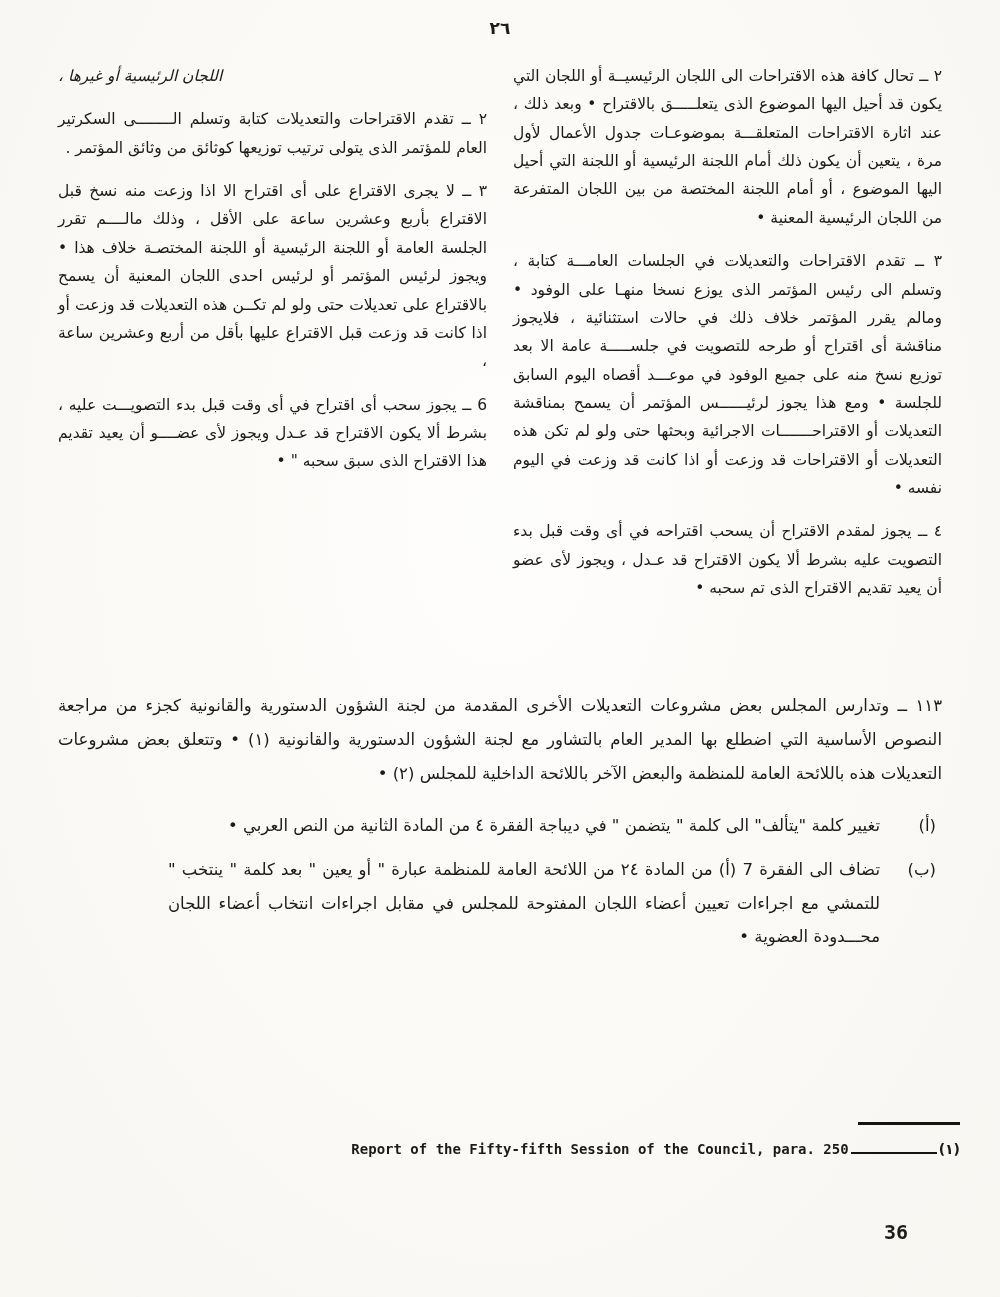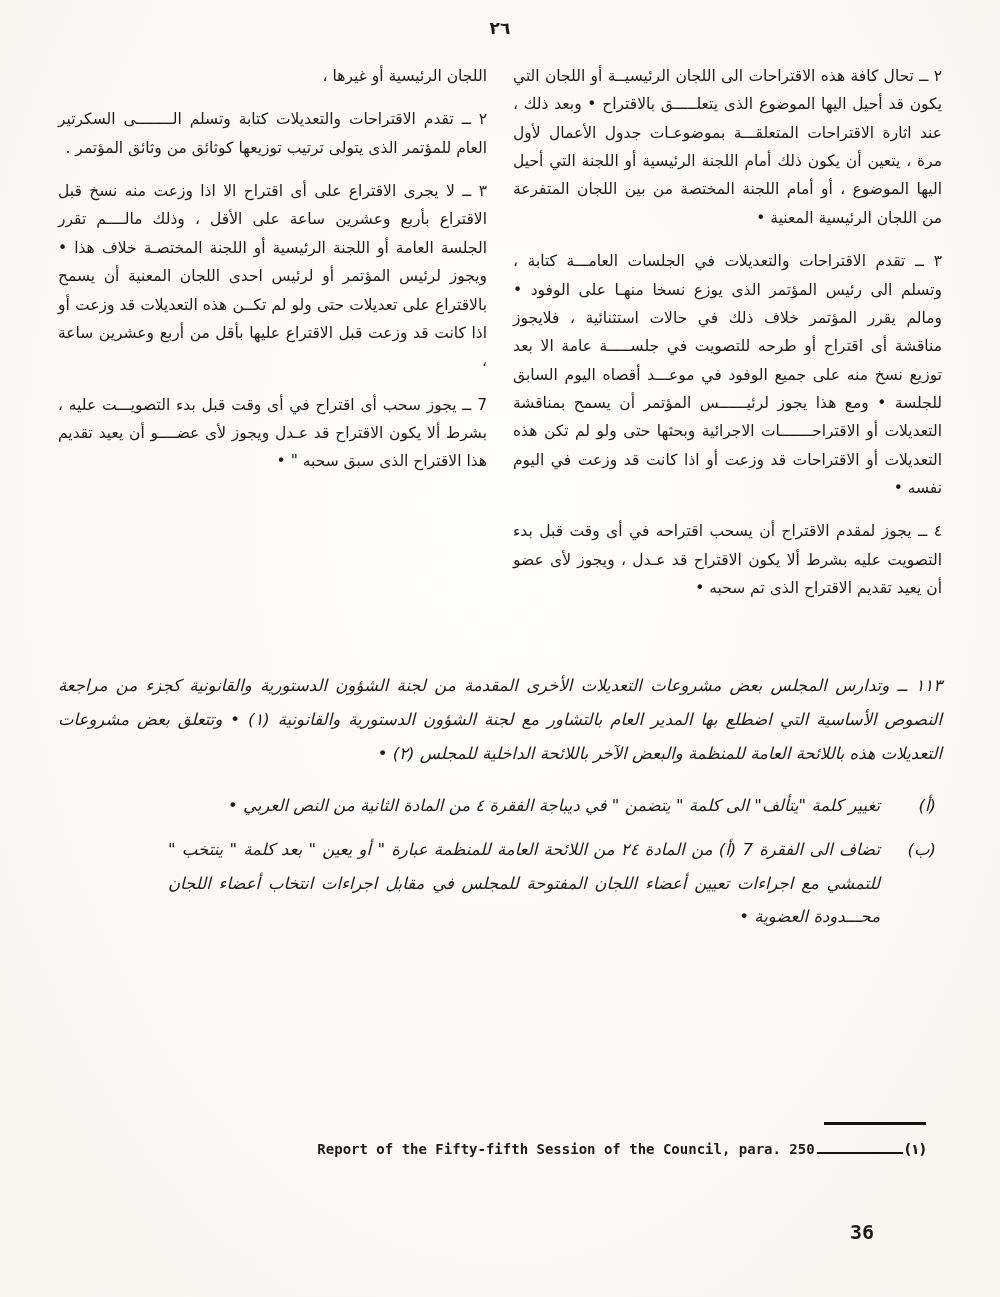--- a/index.html
+++ b/index.html
@@ -31,29 +31,28 @@
     display:flex;
     gap:26px;
   }
   .col {
     flex:1;
     font-size:15.5px;
     line-height:1.83;
     text-align:justify;
   }
   .col p { margin-bottom:15px; }
-  .col p.lead { text-align:right; }
+  .col p.lead { text-align:left;font-style:italic; }
   
   .body-section {
     direction:rtl;
-    margin-top:52px;
+    margin-top:72px;
     font-size:16.5px;
     line-height:2.05;
     text-align:justify;
-    font-style:italic;
   }
   .body-section p { margin-bottom:18px; }
   .list { margin-top:4px; }
   .list-item {
     display:flex;
     direction:rtl;
     margin-bottom:10px;
     padding-left:110px;
   }
   .list-item .marker {
@@ -61,21 +60,21 @@
     text-align:right;
     padding-right:6px;
   }
   .list-item .itext {
     flex:1;
     text-align:justify;
   }
   
   .footer-area {
     position:absolute;
-    left:58px; right:74px;
+    left:58px; right:40px;
     top:1122px;
   }
   .footnote-sep {
     width:102px;
     height:3px;
     background:#15140f;
     margin-left:auto;
     margin-bottom:16px;
   }
   .footnote {
@@ -115,21 +114,21 @@
   <div class="columns">
     <div class="col">
       <p>٢ ــ تحال كافة هذه الاقتراحات الى اللجان الرئيسيــة أو اللجان التي يكون قد أحيل اليها الموضوع الذى يتعلـــــق بالاقتراح • وبعد ذلك ، عند اثارة الاقتراحات المتعلقـــة بموضوعـات جدول الأعمال لأول مرة ، يتعين أن يكون ذلك أمام اللجنة الرئيسية أو اللجنة التي أحيل اليها الموضوع ، أو أمام اللجنة المختصة من بين اللجان المتفرعة من اللجان الرئيسية المعنية •</p>
       <p>٣ ــ تقدم الاقتراحات والتعديلات في الجلسات العامـــة كتابة ، وتسلم الى رئيس المؤتمر الذى يوزع نسخا منهـا على الوفود • ومالم يقرر المؤتمر خلاف ذلك في حالات استثنائية ، فلايجوز مناقشة أى اقتراح أو طرحه للتصويت في جلســـــة عامة الا بعد توزيع نسخ منه على جميع الوفود في موعـــد أقصاه اليوم السابق للجلسة • ومع هذا يجوز لرئيــــــس المؤتمر أن يسمح بمناقشة التعديلات أو الاقتراحـــــــات الاجرائية وبحثها حتى ولو لم تكن هذه التعديلات أو الاقتراحات قد وزعت أو اذا كانت قد وزعت في اليوم نفسه •</p>
       <p>٤ ــ يجوز لمقدم الاقتراح أن يسحب اقتراحه في أى وقت قبل بدء التصويت عليه بشرط ألا يكون الاقتراح قد عـدل ، ويجوز لأى عضو أن يعيد تقديم الاقتراح الذى تم سحبه •</p>
     </div>
     <div class="col">
       <p class="lead">اللجان الرئيسية أو غيرها ،</p>
       <p>٢ ــ تقدم الاقتراحات والتعديلات كتابة وتسلم الــــــــى السكرتير العام للمؤتمر الذى يتولى ترتيب توزيعها كوثائق من وثائق المؤتمر .</p>
       <p>٣ ــ لا يجرى الاقتراع على أى اقتراح الا اذا وزعت منه نسخ قبل الاقتراع بأربع وعشرين ساعة على الأقل ، وذلك مالــــم تقرر الجلسة العامة أو اللجنة الرئيسية أو اللجنة المختصـة خلاف هذا • ويجوز لرئيس المؤتمر أو لرئيس احدى اللجان المعنية أن يسمح بالاقتراع على تعديلات حتى ولو لم تكــن هذه التعديلات قد وزعت أو اذا كانت قد وزعت قبل الاقتراع عليها بأقل من أربع وعشرين ساعة ،</p>
-      <p>7 ــ يجوز سحب أى اقتراح في أى وقت قبل بدء التصويـــت عليه ، بشرط ألا يكون الاقتراح قد عـدل ويجوز لأى عضــــو أن يعيد تقديم هذا الاقتراح الذى سبق سحبه " •</p>
+      <p>6 ــ يجوز سحب أى اقتراح في أى وقت قبل بدء التصويـــت عليه ، بشرط ألا يكون الاقتراح قد عـدل ويجوز لأى عضــــو أن يعيد تقديم هذا الاقتراح الذى سبق سحبه " •</p>
     </div>
   </div>
 
   <div class="body-section">
     <p>١١٣ ــ  وتدارس المجلس بعض مشروعات التعديلات الأخرى المقدمة من لجنة الشؤون الدستورية والقانونية كجزء من مراجعة النصوص الأساسية التي اضطلع بها المدير العام بالتشاور مع لجنة الشؤون الدستورية والقانونية (١) • وتتعلق بعض مشروعات التعديلات هذه باللائحة العامة للمنظمة والبعض الآخر باللائحة الداخلية للمجلس (٢) •</p>
 
     <div class="list">
       <div class="list-item">
         <span class="marker">(أ)</span>
         <span class="itext">تغيير كلمة "يتألف" الى كلمة " يتضمن " في ديباجة الفقرة ٤ من المادة الثانية من النص العربي •</span>

